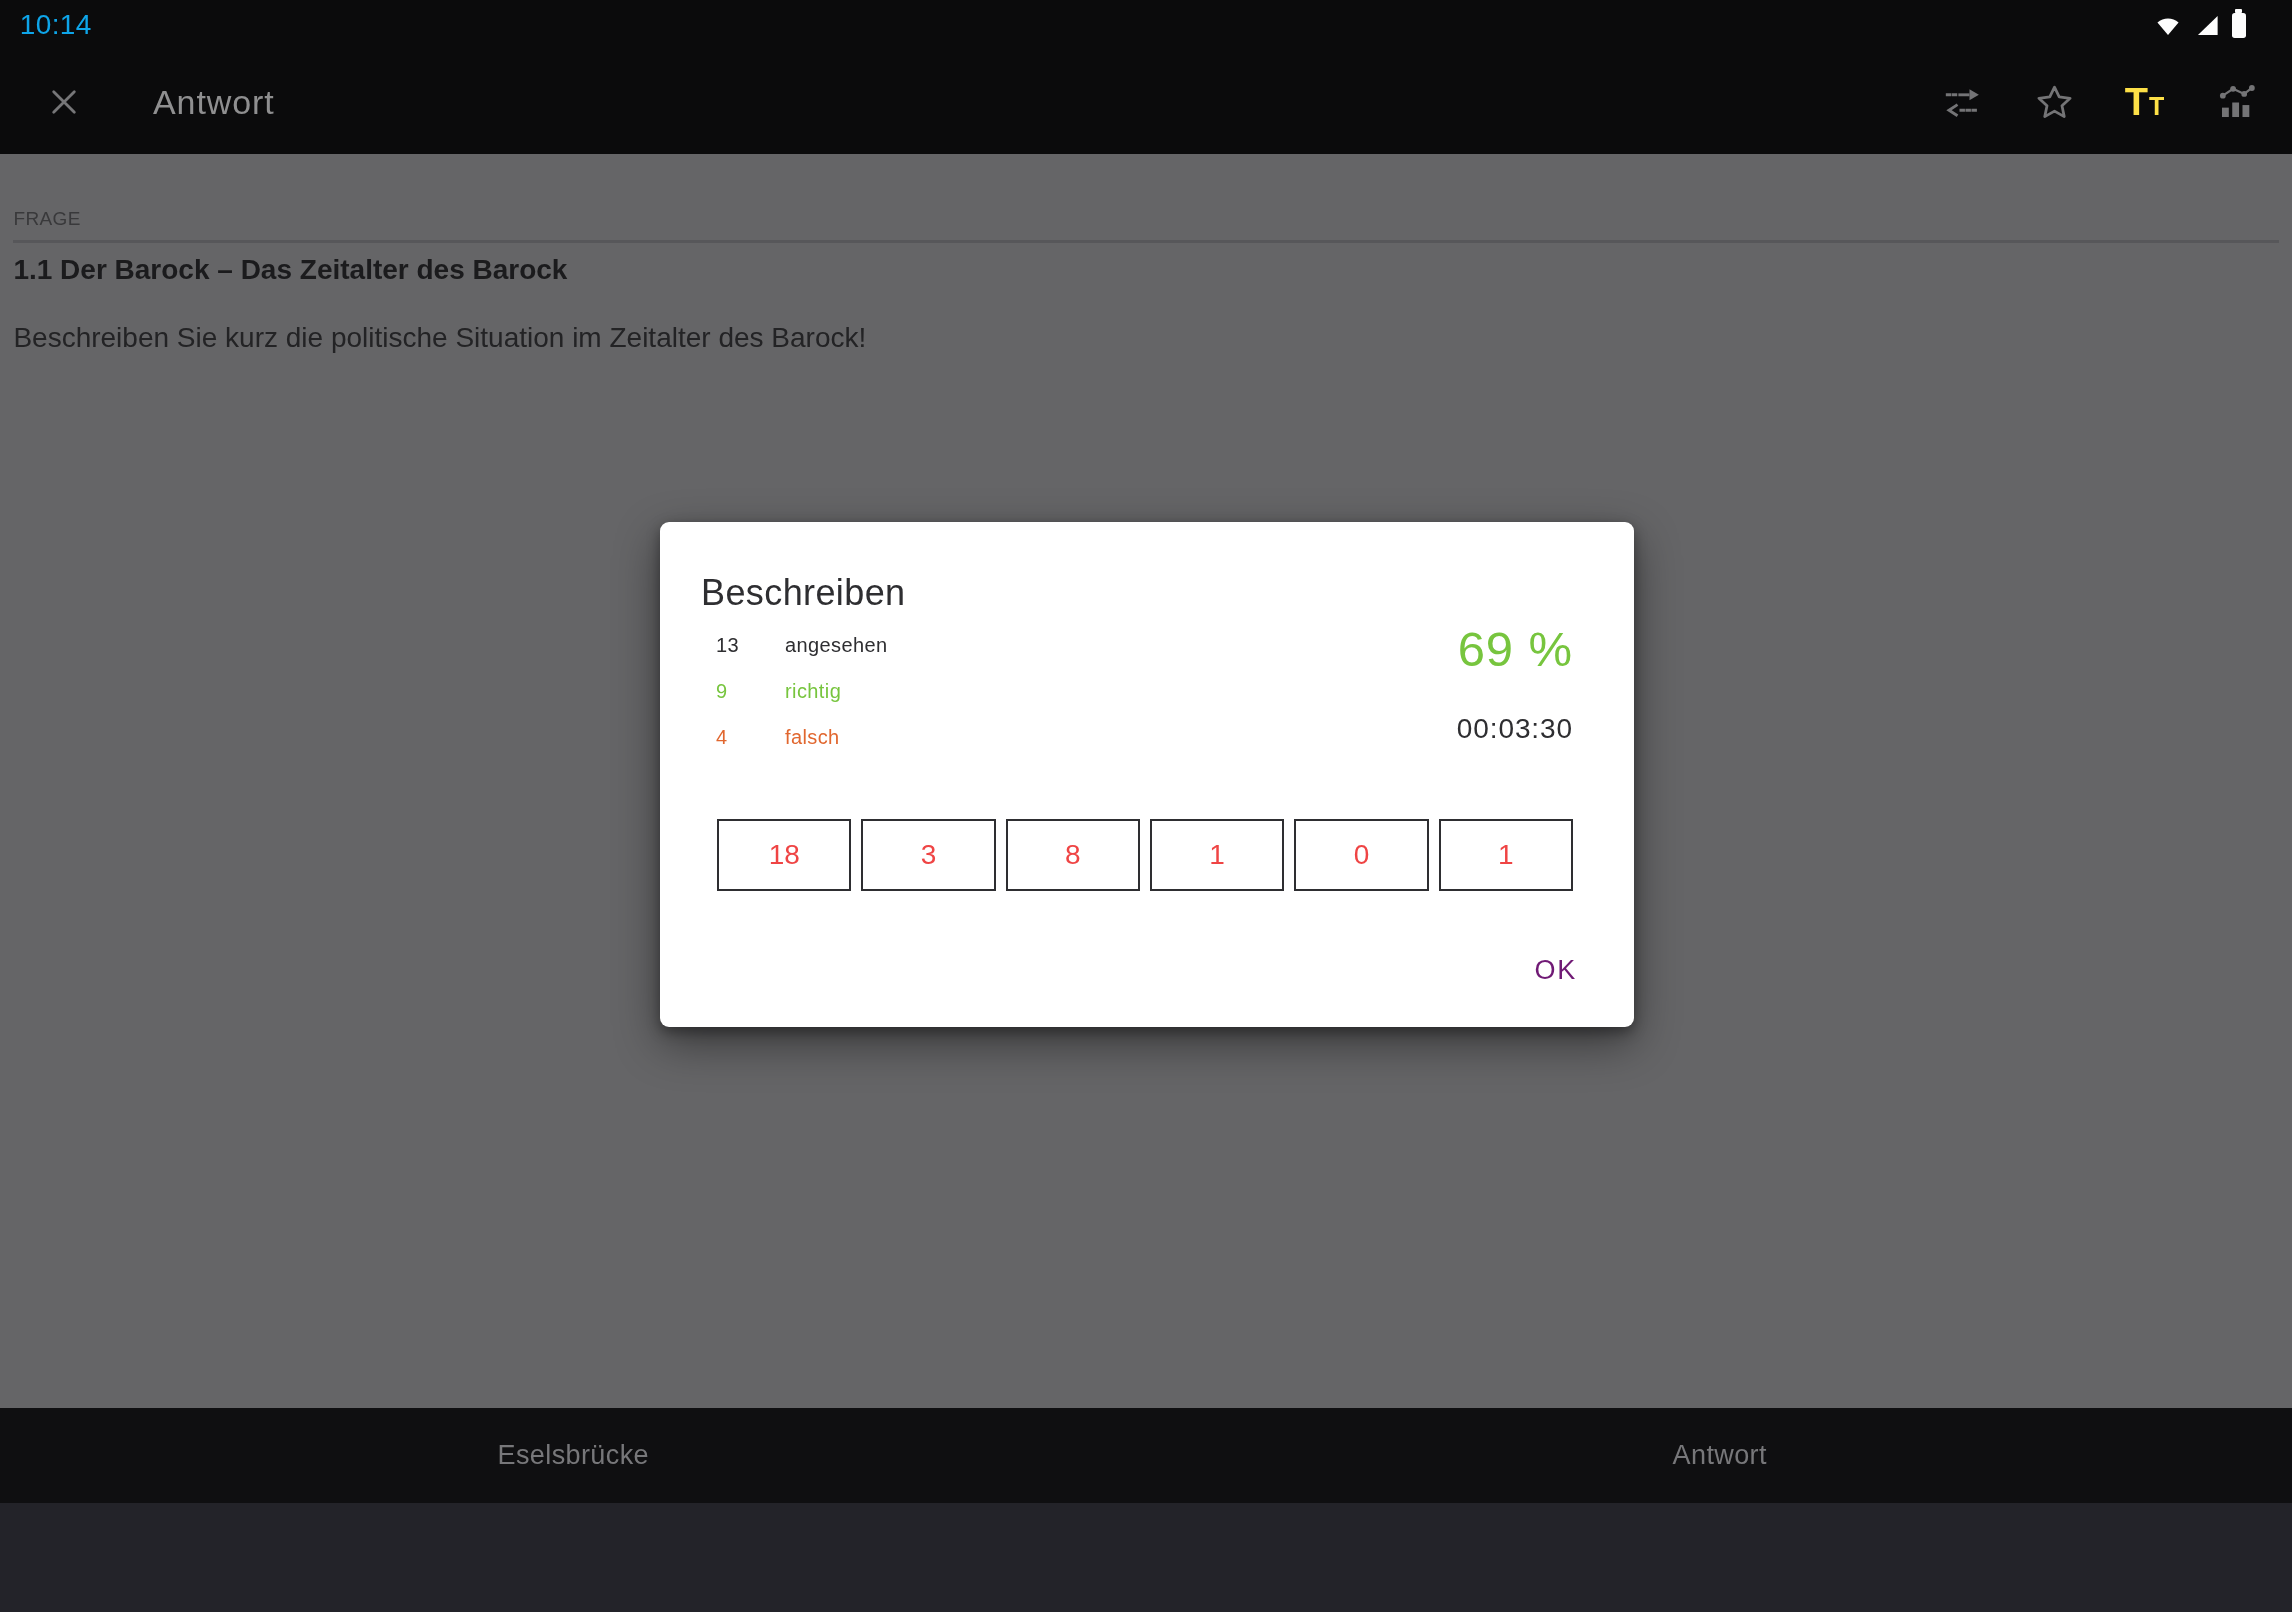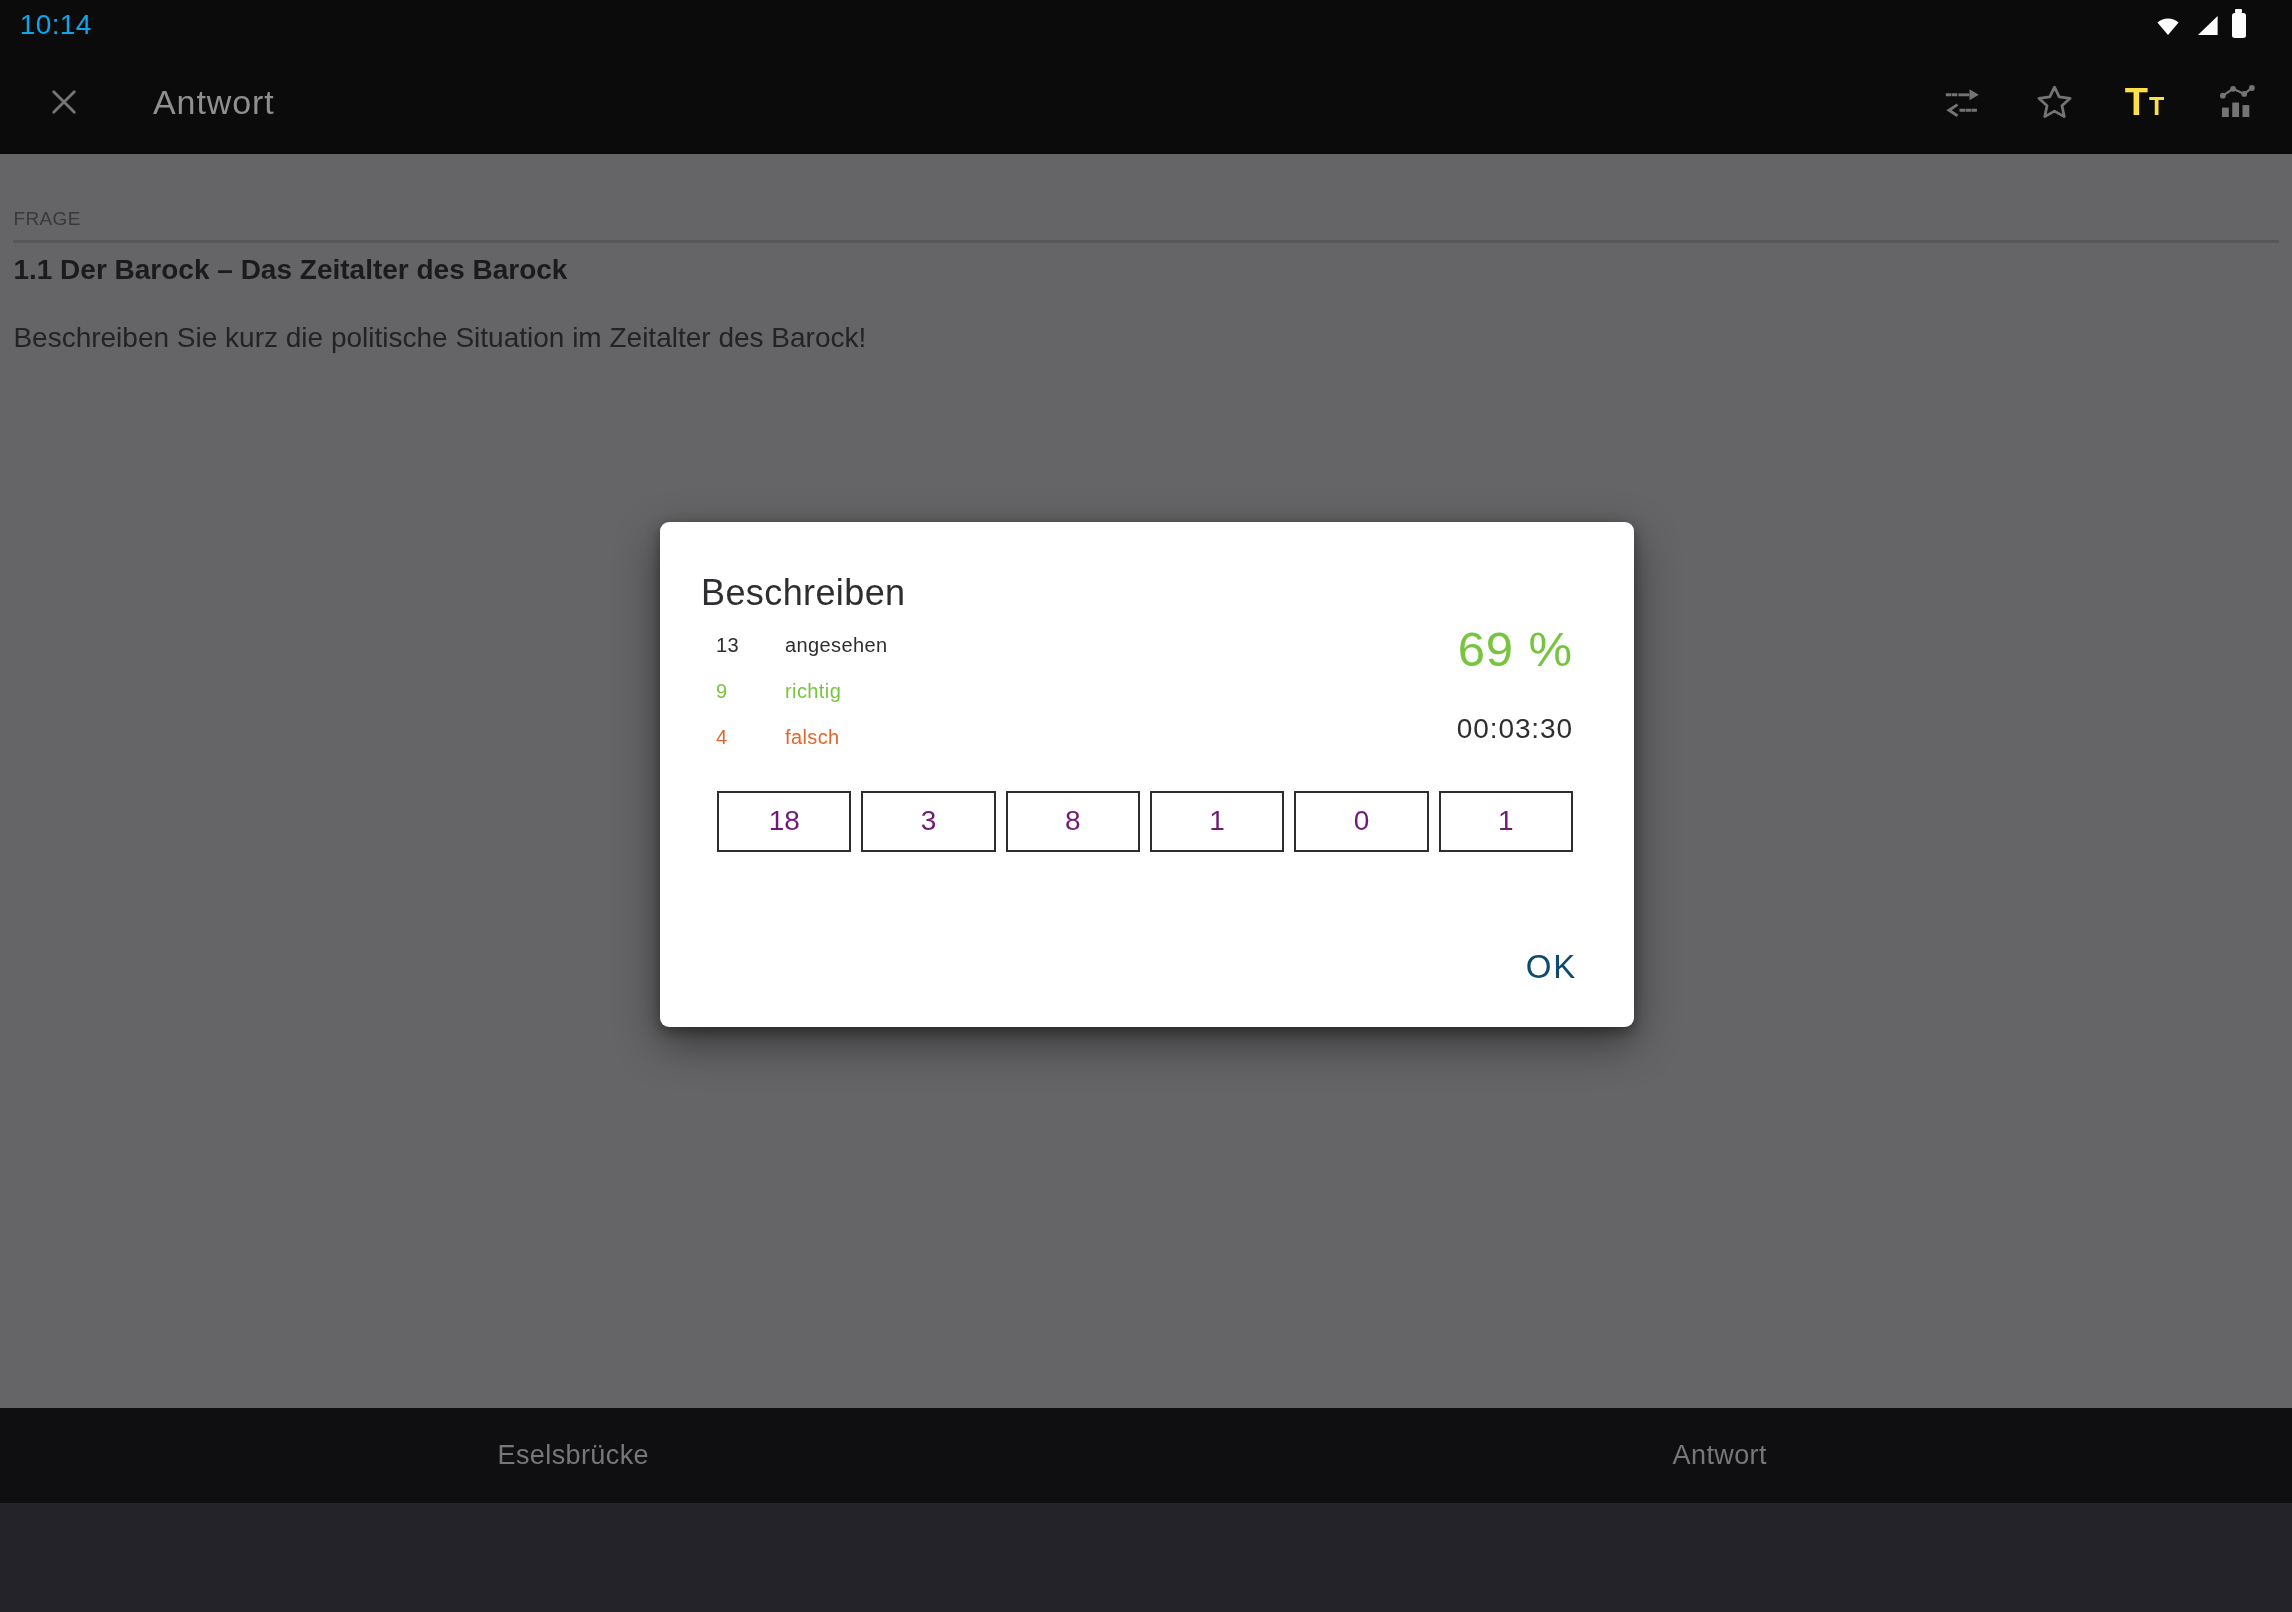--- a/index.html
+++ b/index.html
@@ -45,22 +45,22 @@
   .stats { margin-top:19.7px; }
   .stat-row { display:flex; align-items:flex-start; height:46px; font-size:20px; letter-spacing:0.4px; }
   .stat-value { margin-left:15px; width:69px; }
   .green { color:#77c53e; }
   .orange { color:#e1672f; }
   .stats-right { position:absolute; right:61px; top:102px; text-align:right; }
   .percent { font-size:49px; color:#77c53e; line-height:1.05; letter-spacing:0.9px; }
   .duration { font-size:28px; color:#2e2e31; margin-top:38px; letter-spacing:0.9px; }
   .lernstand-label { margin-top:43px; margin-left:7.2px; font-size:26px; color:#77777a; letter-spacing:0.4px; }
   .boxes { display:flex; gap:9.9px; margin-top:19px; margin-left:16px; width:856px; }
-  .lbox { flex:1; height:61px; border:2.7px solid #2e2e31; background:#fff; display:flex; align-items:center; justify-content:center; font-size:28px; color:#701a75; }
-  .ok-btn { position:absolute; right:57px; bottom:41px; background:none; border:none; color:#0c4a6e; font-size:33px; letter-spacing:1.8px; cursor:pointer; font-family:"Liberation Sans",sans-serif; }
+  .lbox { flex:1; height:72px; border:2.7px solid #2e2e31; background:#fff; display:flex; align-items:center; justify-content:center; font-size:28px; color:#ef4444;margin-top:28px; }
+  .ok-btn { position:absolute; right:57px; bottom:41px; background:none; border:none; color:#701a75; font-size:27px; letter-spacing:1.8px; cursor:pointer; font-family:"Liberation Sans",sans-serif; }
 
   svg { display:block; }
 </style>
 </head>
 <body>
 
 <div class="screen">
 
   <div class="content">
     <div class="frage-label">FRAGE</div>

